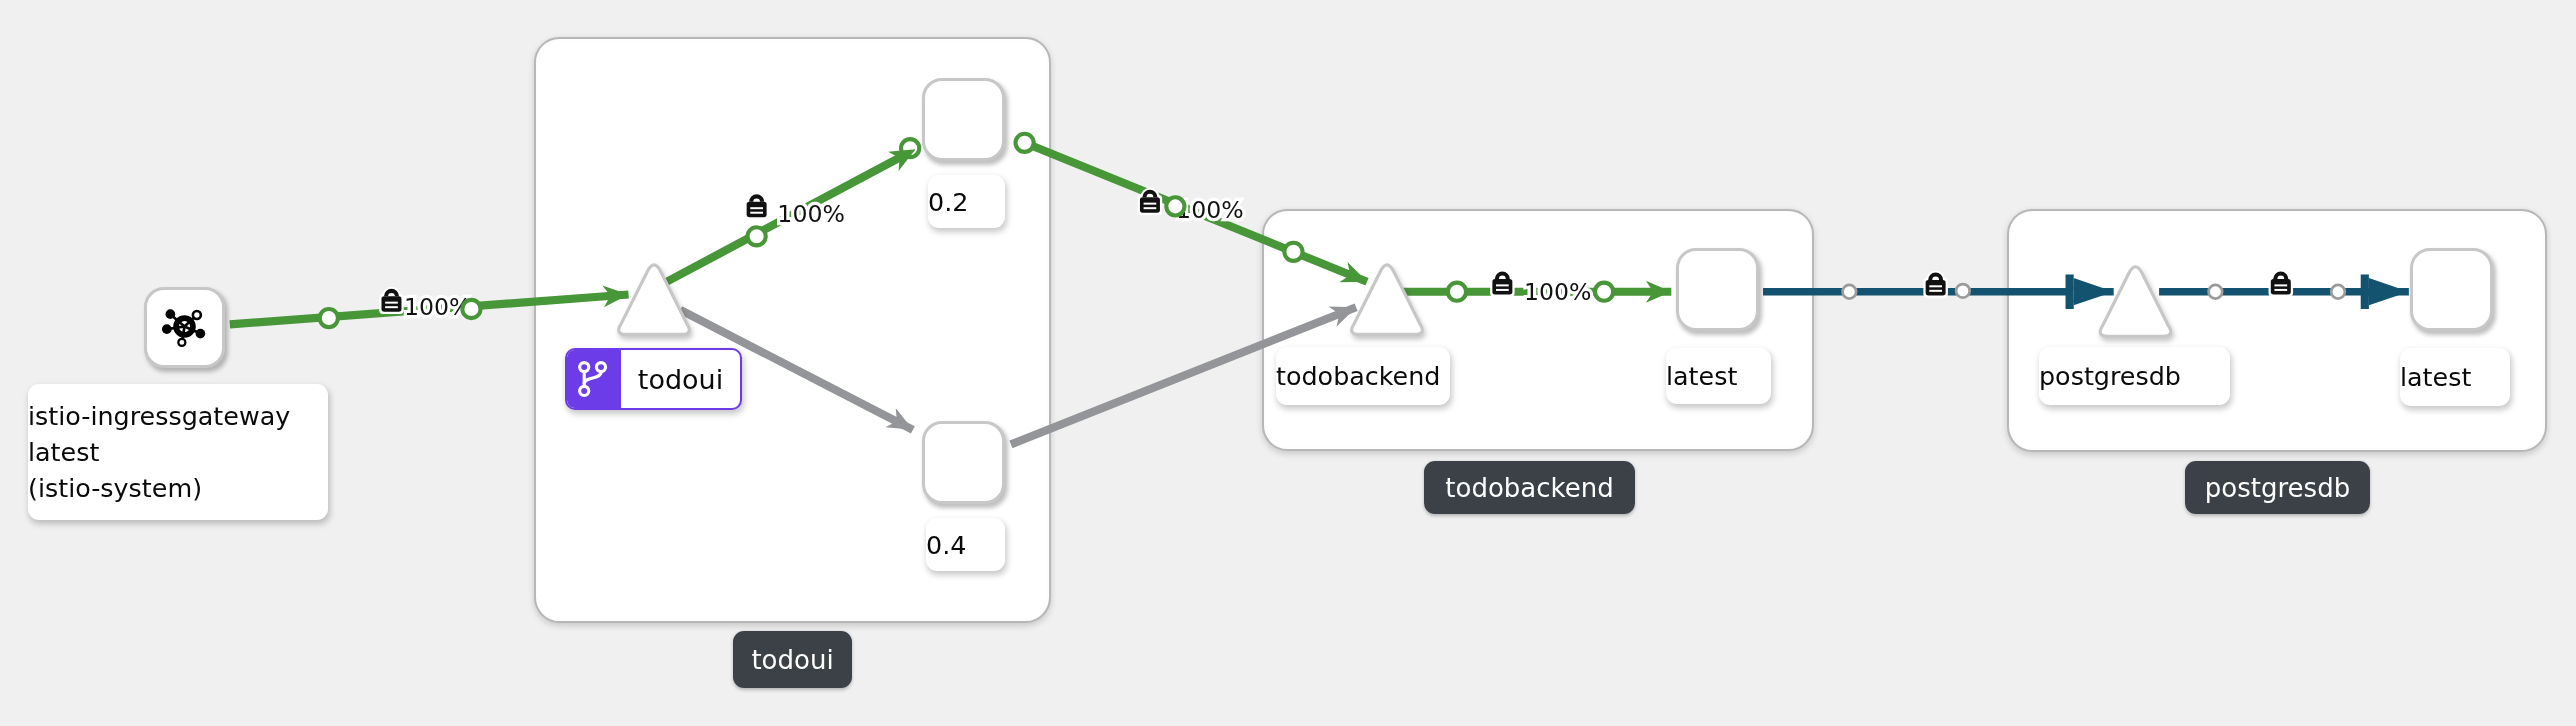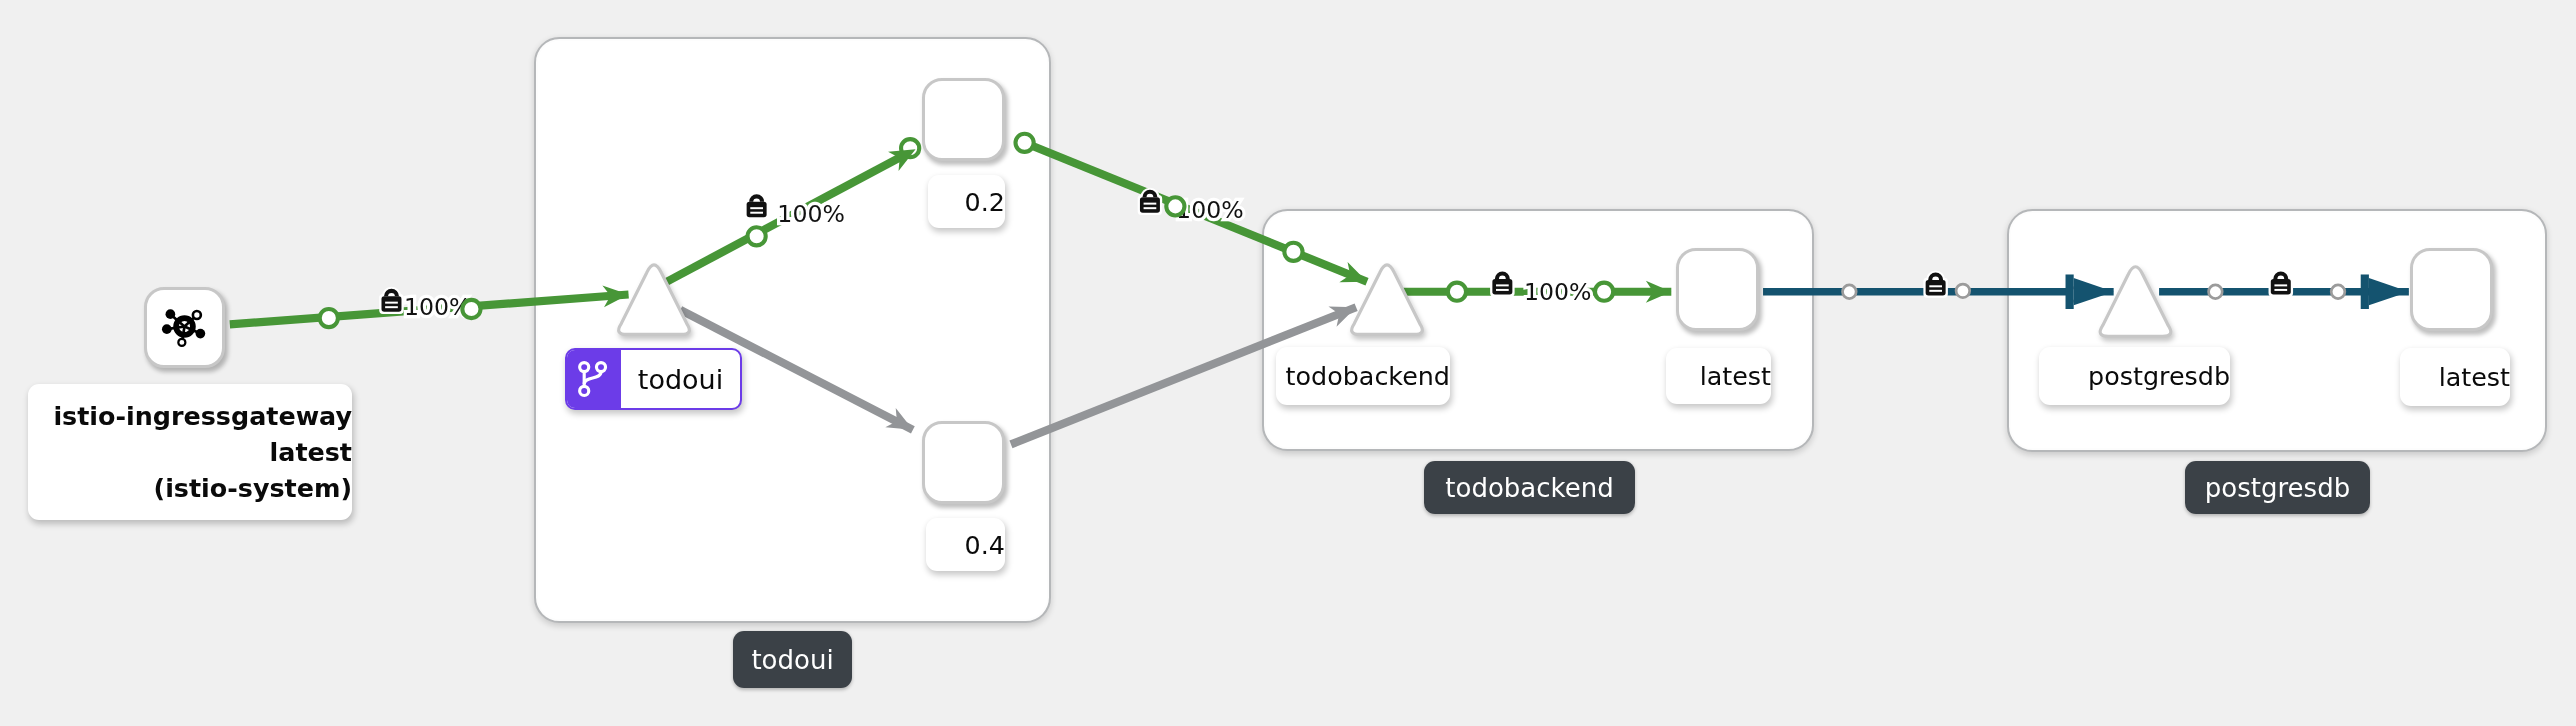--- a/index.html
+++ b/index.html
@@ -34,21 +34,21 @@
   .sq-node{
     position:absolute;background:#ffffff;
     border:3.2px solid #c7c7c7;border-radius:20px;
     box-shadow:2.7px 3.6px 4.5px rgba(0,0,0,.25);
     z-index:3;display:flex;align-items:center;justify-content:center;
   }
   
   .node-label{
     position:absolute;background:#ffffff;border-radius:11px;
     box-shadow:1.8px 3.6px 6.4px rgba(0,0,0,.22);
-    display:flex;flex-direction:column;align-items:flex-end;justify-content:center;
+    display:flex;flex-direction:column;align-items:flex-start;justify-content:center;
     font-size:25.4px;color:#0a0a0a;text-align:center;line-height:36px;
     z-index:4;
   }
   
   .vs-label{
     position:absolute;display:flex;align-items:stretch;
     border:2.3px solid #6c3ce8;border-radius:10px;overflow:hidden;
     background:#ffffff;box-shadow:1.8px 3.6px 6.4px rgba(0,0,0,.22);
     z-index:4;
   }
@@ -161,21 +161,21 @@
         <circle cx="27" cy="48" r="4" fill="#fff" stroke="#000" stroke-width="2.5"></circle>
       </svg>
     </span>
   </div>
 
   <div class="sq-node" style="left:922px;top:78px;width:77px;height:77px;"></div>
   <div class="sq-node" style="left:922px;top:421px;width:77px;height:77px;"></div>
   <div class="sq-node" style="left:1676px;top:248px;width:77px;height:77px;"></div>
   <div class="sq-node" style="left:2410px;top:248px;width:77px;height:77px;"></div>
 
-  <div class="node-label" style="left:28px;top:384px;width:324px;height:136px;font-weight:bold;">
+  <div class="node-label" style="left:28px;top:384px;width:300px;height:136px;">
     <span>istio-ingressgateway</span>
     <span>latest</span>
     <span>(istio-system)</span>
   </div>
 
   <div class="vs-label" style="left:565px;top:348px;width:173px;height:58px;">
     <span class="vs-icon-cell">
       <svg width="42" height="42" viewBox="0 0 60 60">
         <path d="M16 19 L16 41" stroke="#fff" stroke-width="4.5" fill="none"></path>
         <path d="M40 20 C 40 31, 16 26, 16 37" stroke="#fff" stroke-width="4.5" fill="none"></path>

